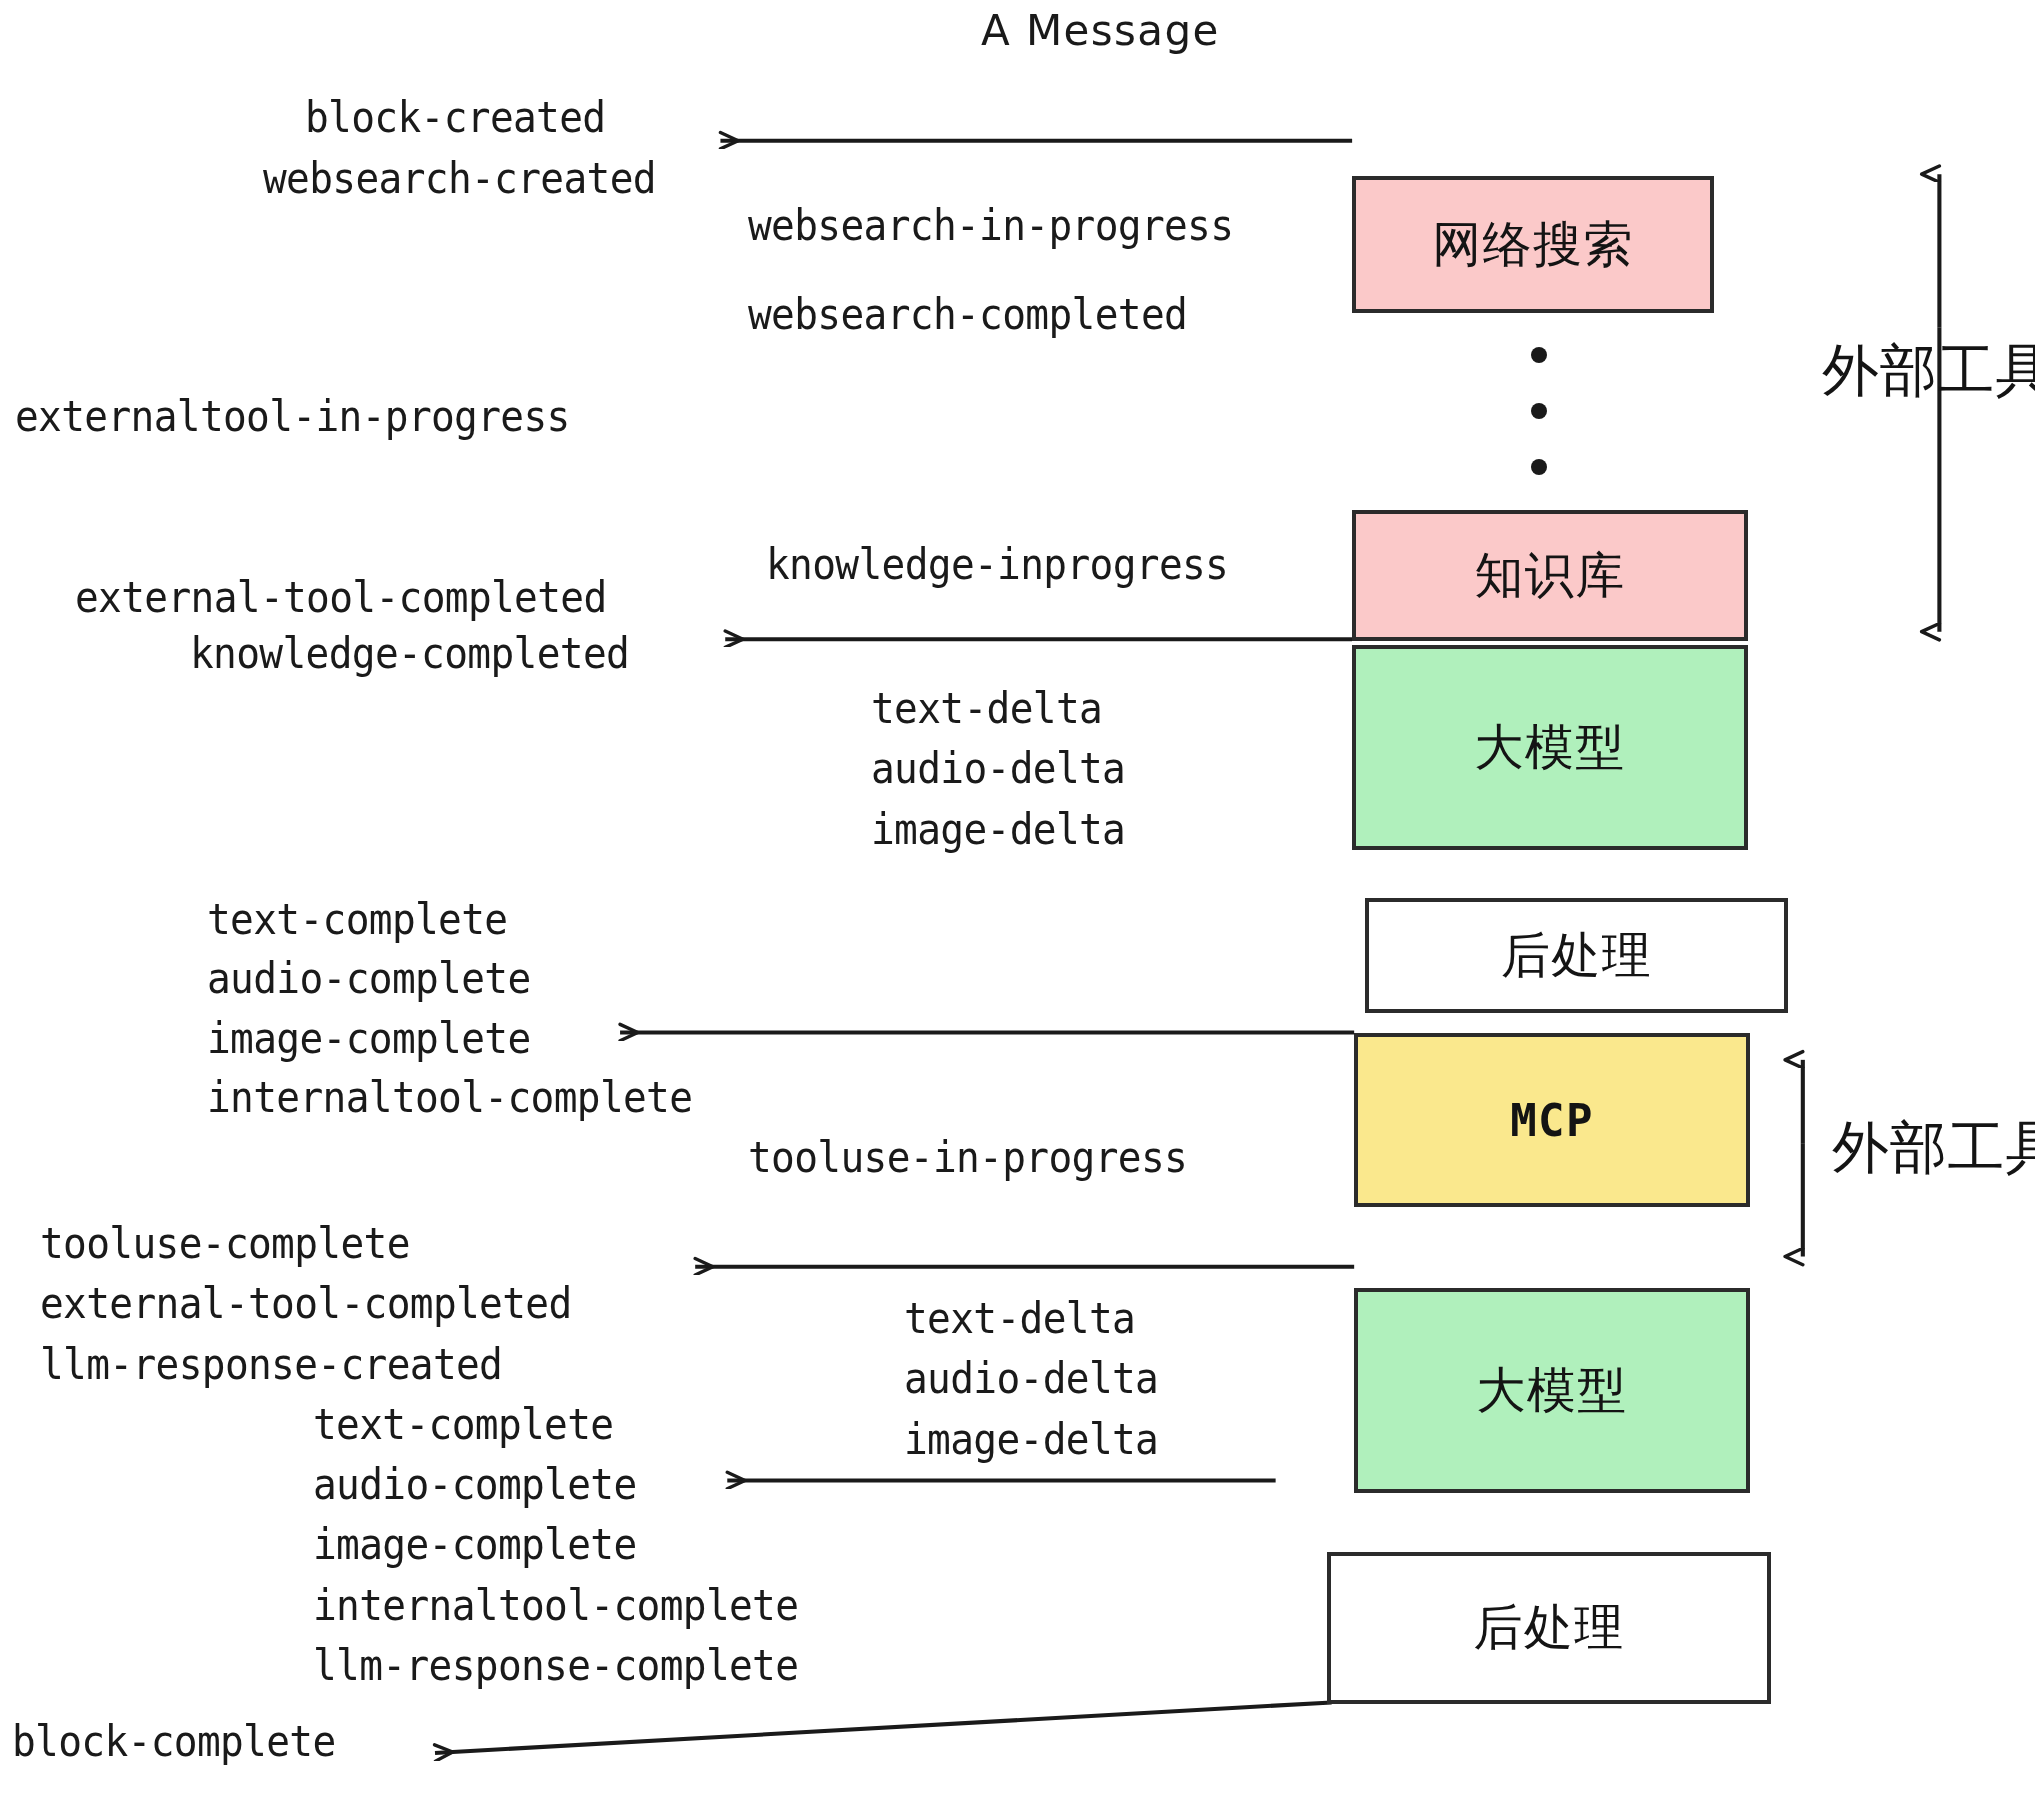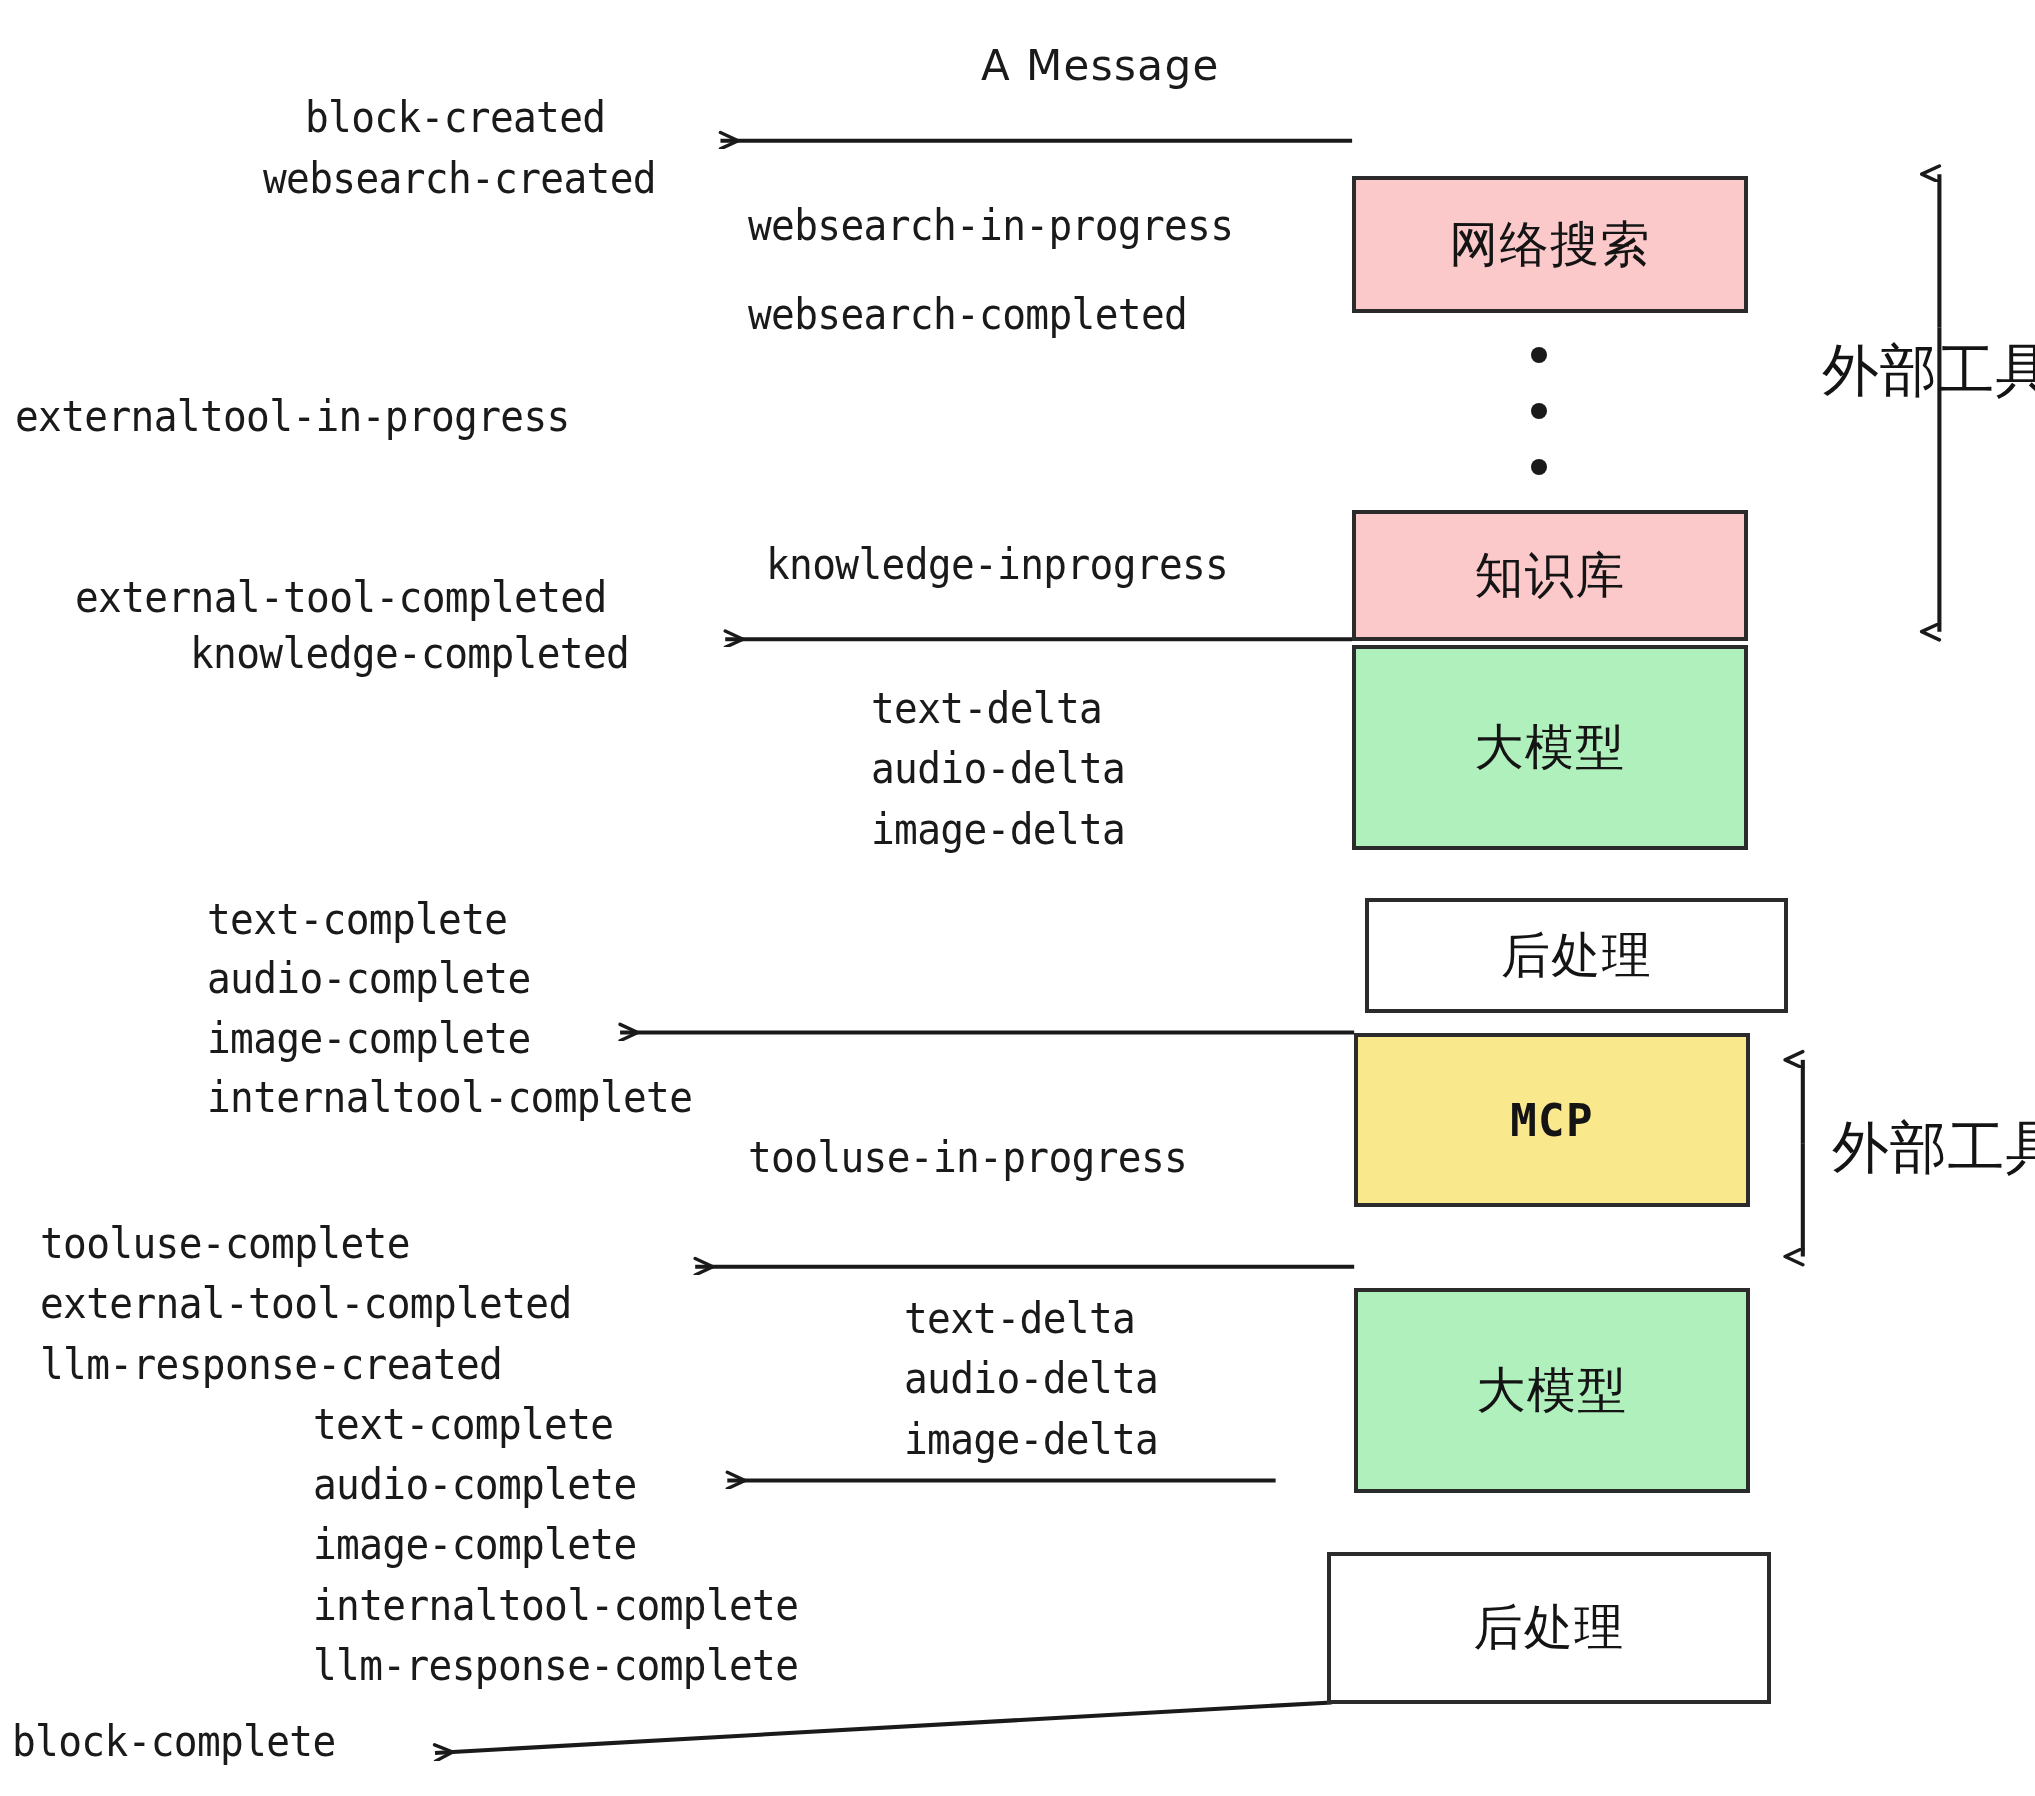--- a/index.html
+++ b/index.html
@@ -71,21 +71,21 @@
     position:absolute;left:0;top:0;
     width:2035px;height:1796px;
     pointer-events:none;
   }
 </style>
 </head>
 <body>
 
 <div id="stage">
 
-  <div class="title" style="left:981px;top:5.5px;margin-top:35px;">A Message</div>
+  <div class="title" style="left:981px;top:5.5px;">A Message</div>
 
   <svg class="ov" viewBox="0 0 2980 2630">
     <defs>
       <marker id="ah" markerWidth="40" markerHeight="40" refX="30" refY="12" orient="auto" markerUnits="userSpaceOnUse">
         <path d="M30,0 L4,12 L30,24" fill="none" stroke="#1a1a1a" stroke-width="5" stroke-linecap="round" stroke-linejoin="round"></path>
       </marker>
       <marker id="ahu" markerWidth="40" markerHeight="40" refX="12" refY="30" orient="auto" markerUnits="userSpaceOnUse">
         <path d="M0,30 L12,4 L24,30" fill="none" stroke="#1a1a1a" stroke-width="5" stroke-linecap="round" stroke-linejoin="round"></path>
       </marker>
       <marker id="ahd" markerWidth="40" markerHeight="40" refX="12" refY="10" orient="auto" markerUnits="userSpaceOnUse">
@@ -121,21 +121,21 @@
       <line x1="2840" y1="480" x2="2840" y2="255" stroke="#1a1a1a" stroke-width="6" marker-end="url(#ahu)"></line>
       <line x1="2840" y1="480" x2="2840" y2="925" stroke="#1a1a1a" stroke-width="6" marker-end="url(#ahd)"></line>
     </g>
 
     <g>
       <line x1="2640" y1="1675" x2="2640" y2="1552" stroke="#1a1a1a" stroke-width="6" marker-end="url(#ahu)"></line>
       <line x1="2640" y1="1675" x2="2640" y2="1840" stroke="#1a1a1a" stroke-width="6" marker-end="url(#ahd)"></line>
     </g>
   </svg>
 
-  <div class="box" style="left:1352px;top:176px;width:396px;height:137px;background:#FBC9C9;">
+  <div class="box" style="left:1352px;top:176px;width:362px;height:137px;background:#FBC9C9;">
     <span class="bl">网络搜索</span>
   </div>
 
   <div class="dot" style="left:1531px;top:347px;"></div>
   <div class="dot" style="left:1531px;top:403px;"></div>
   <div class="dot" style="left:1531px;top:459px;"></div>
 
   <div class="box" style="left:1352px;top:510px;width:396px;height:131px;background:#FBC9C9;">
     <span class="bl">知识库</span>
   </div>

